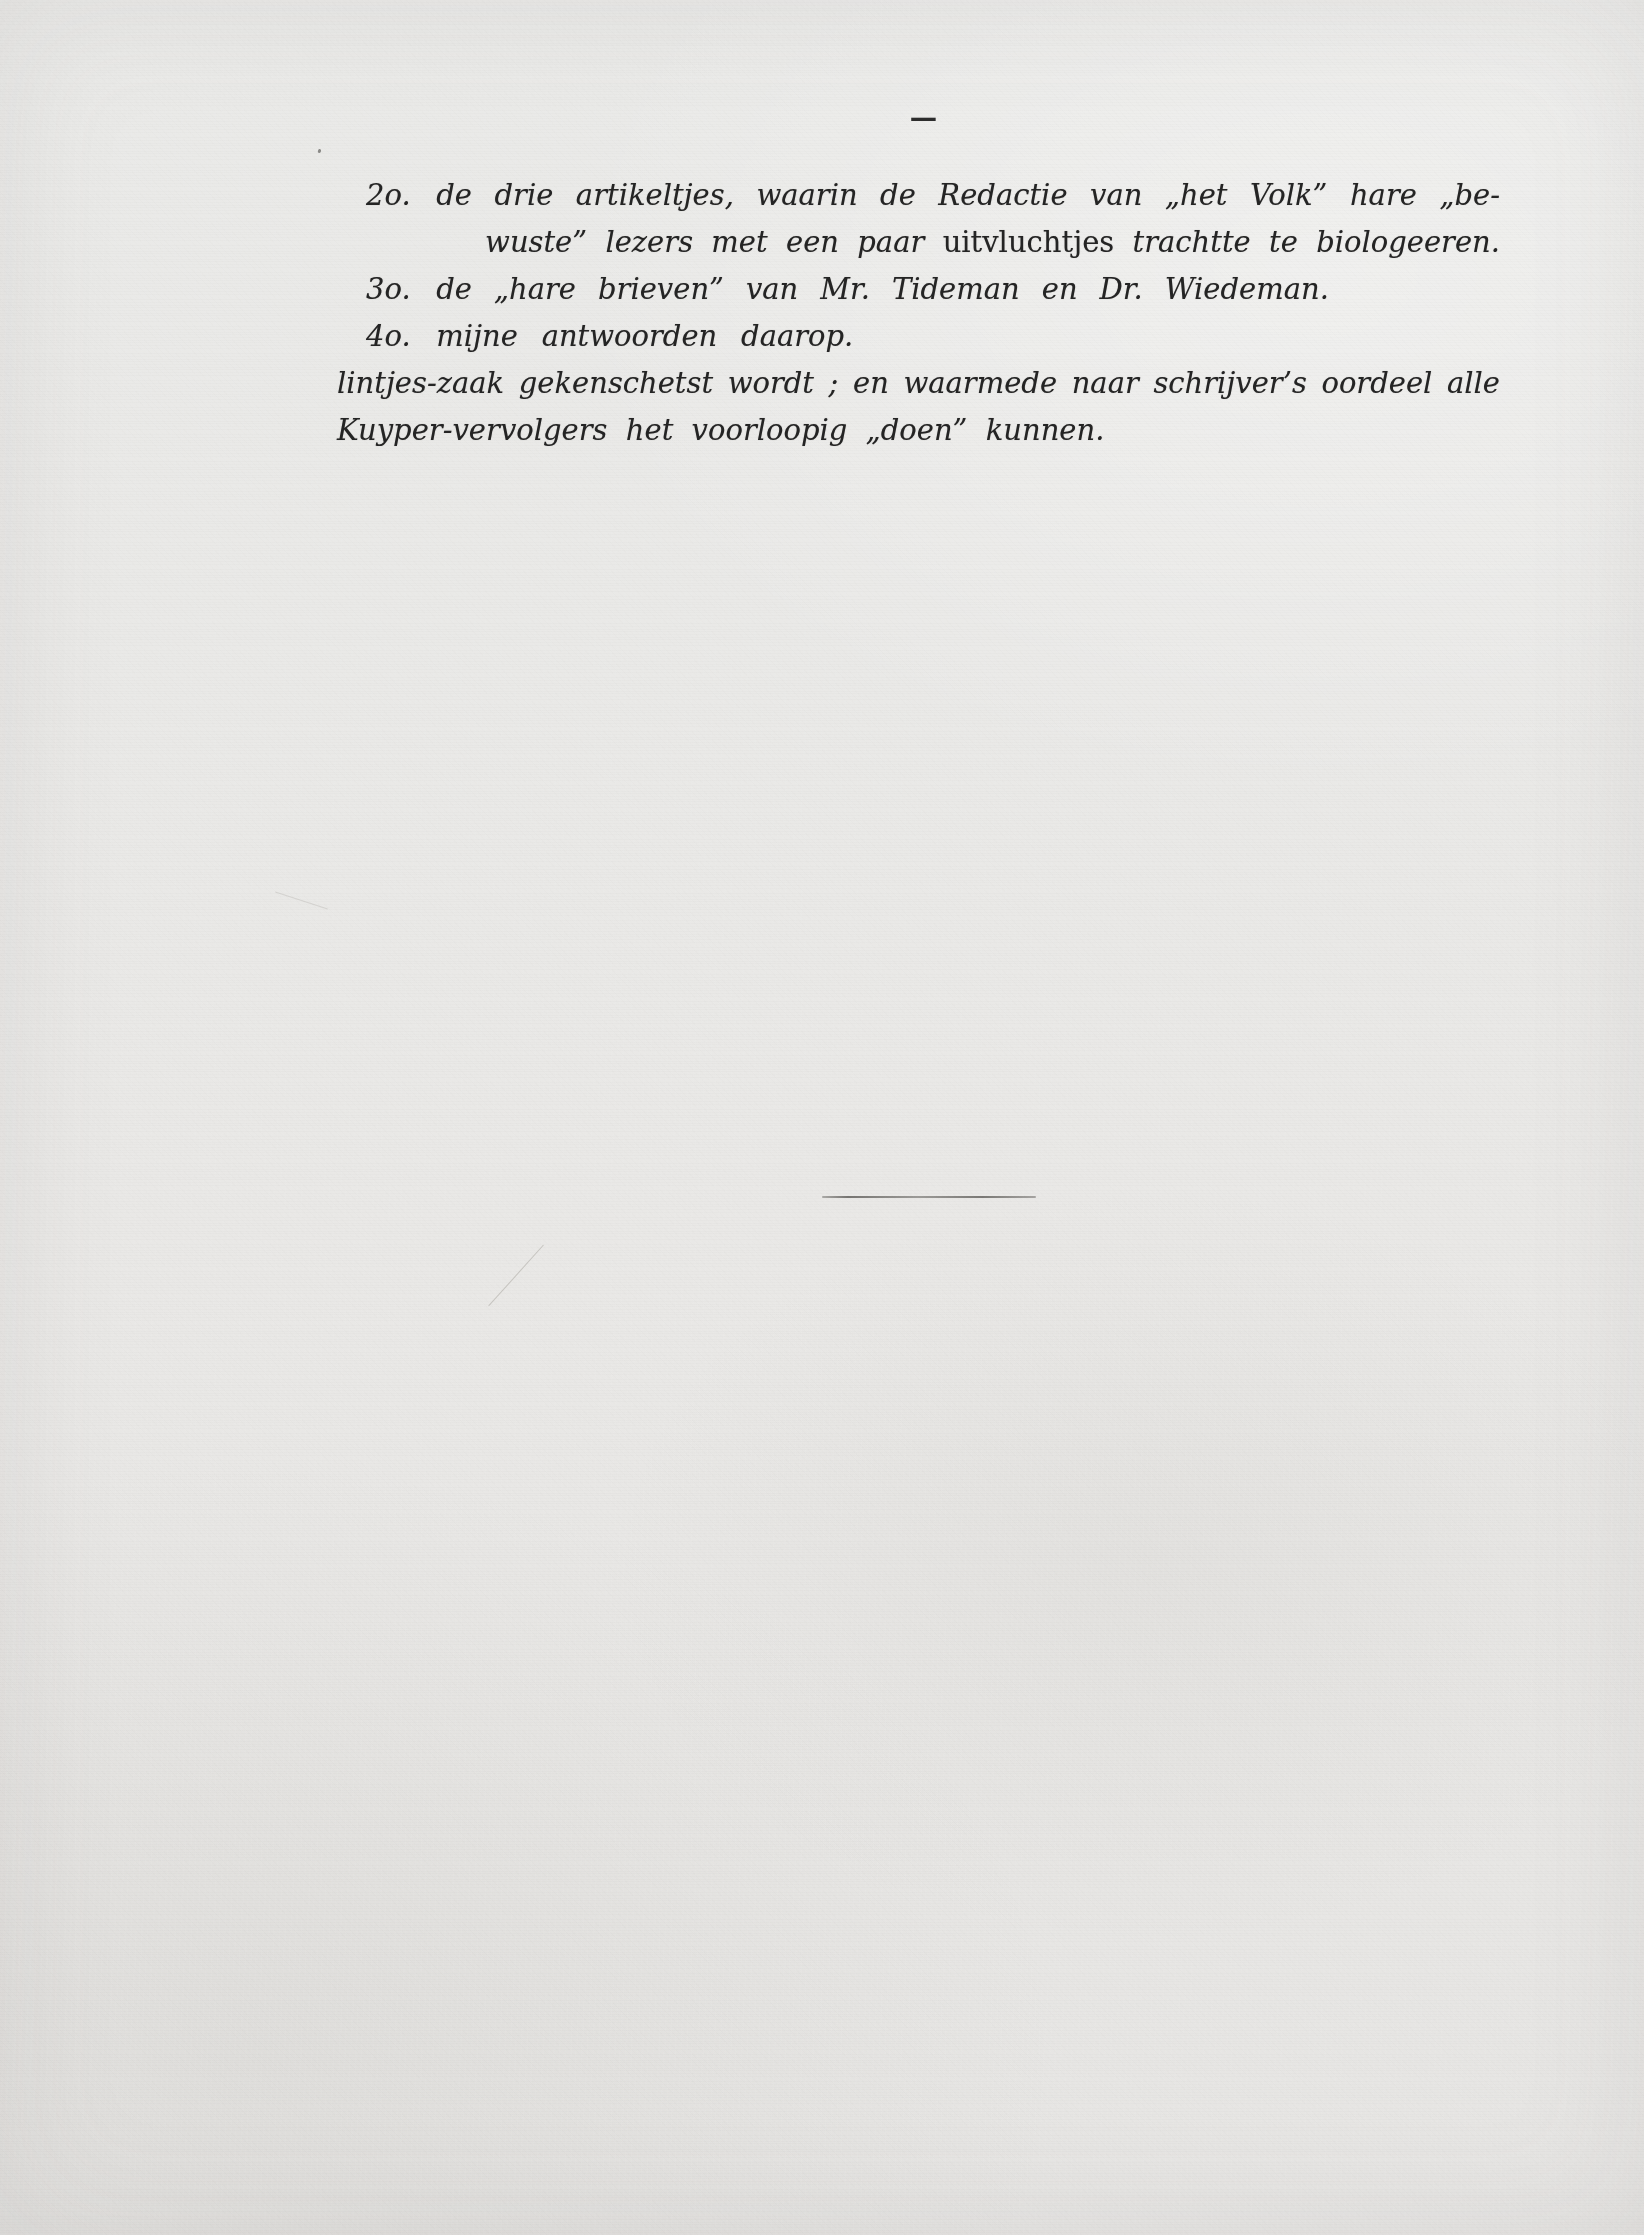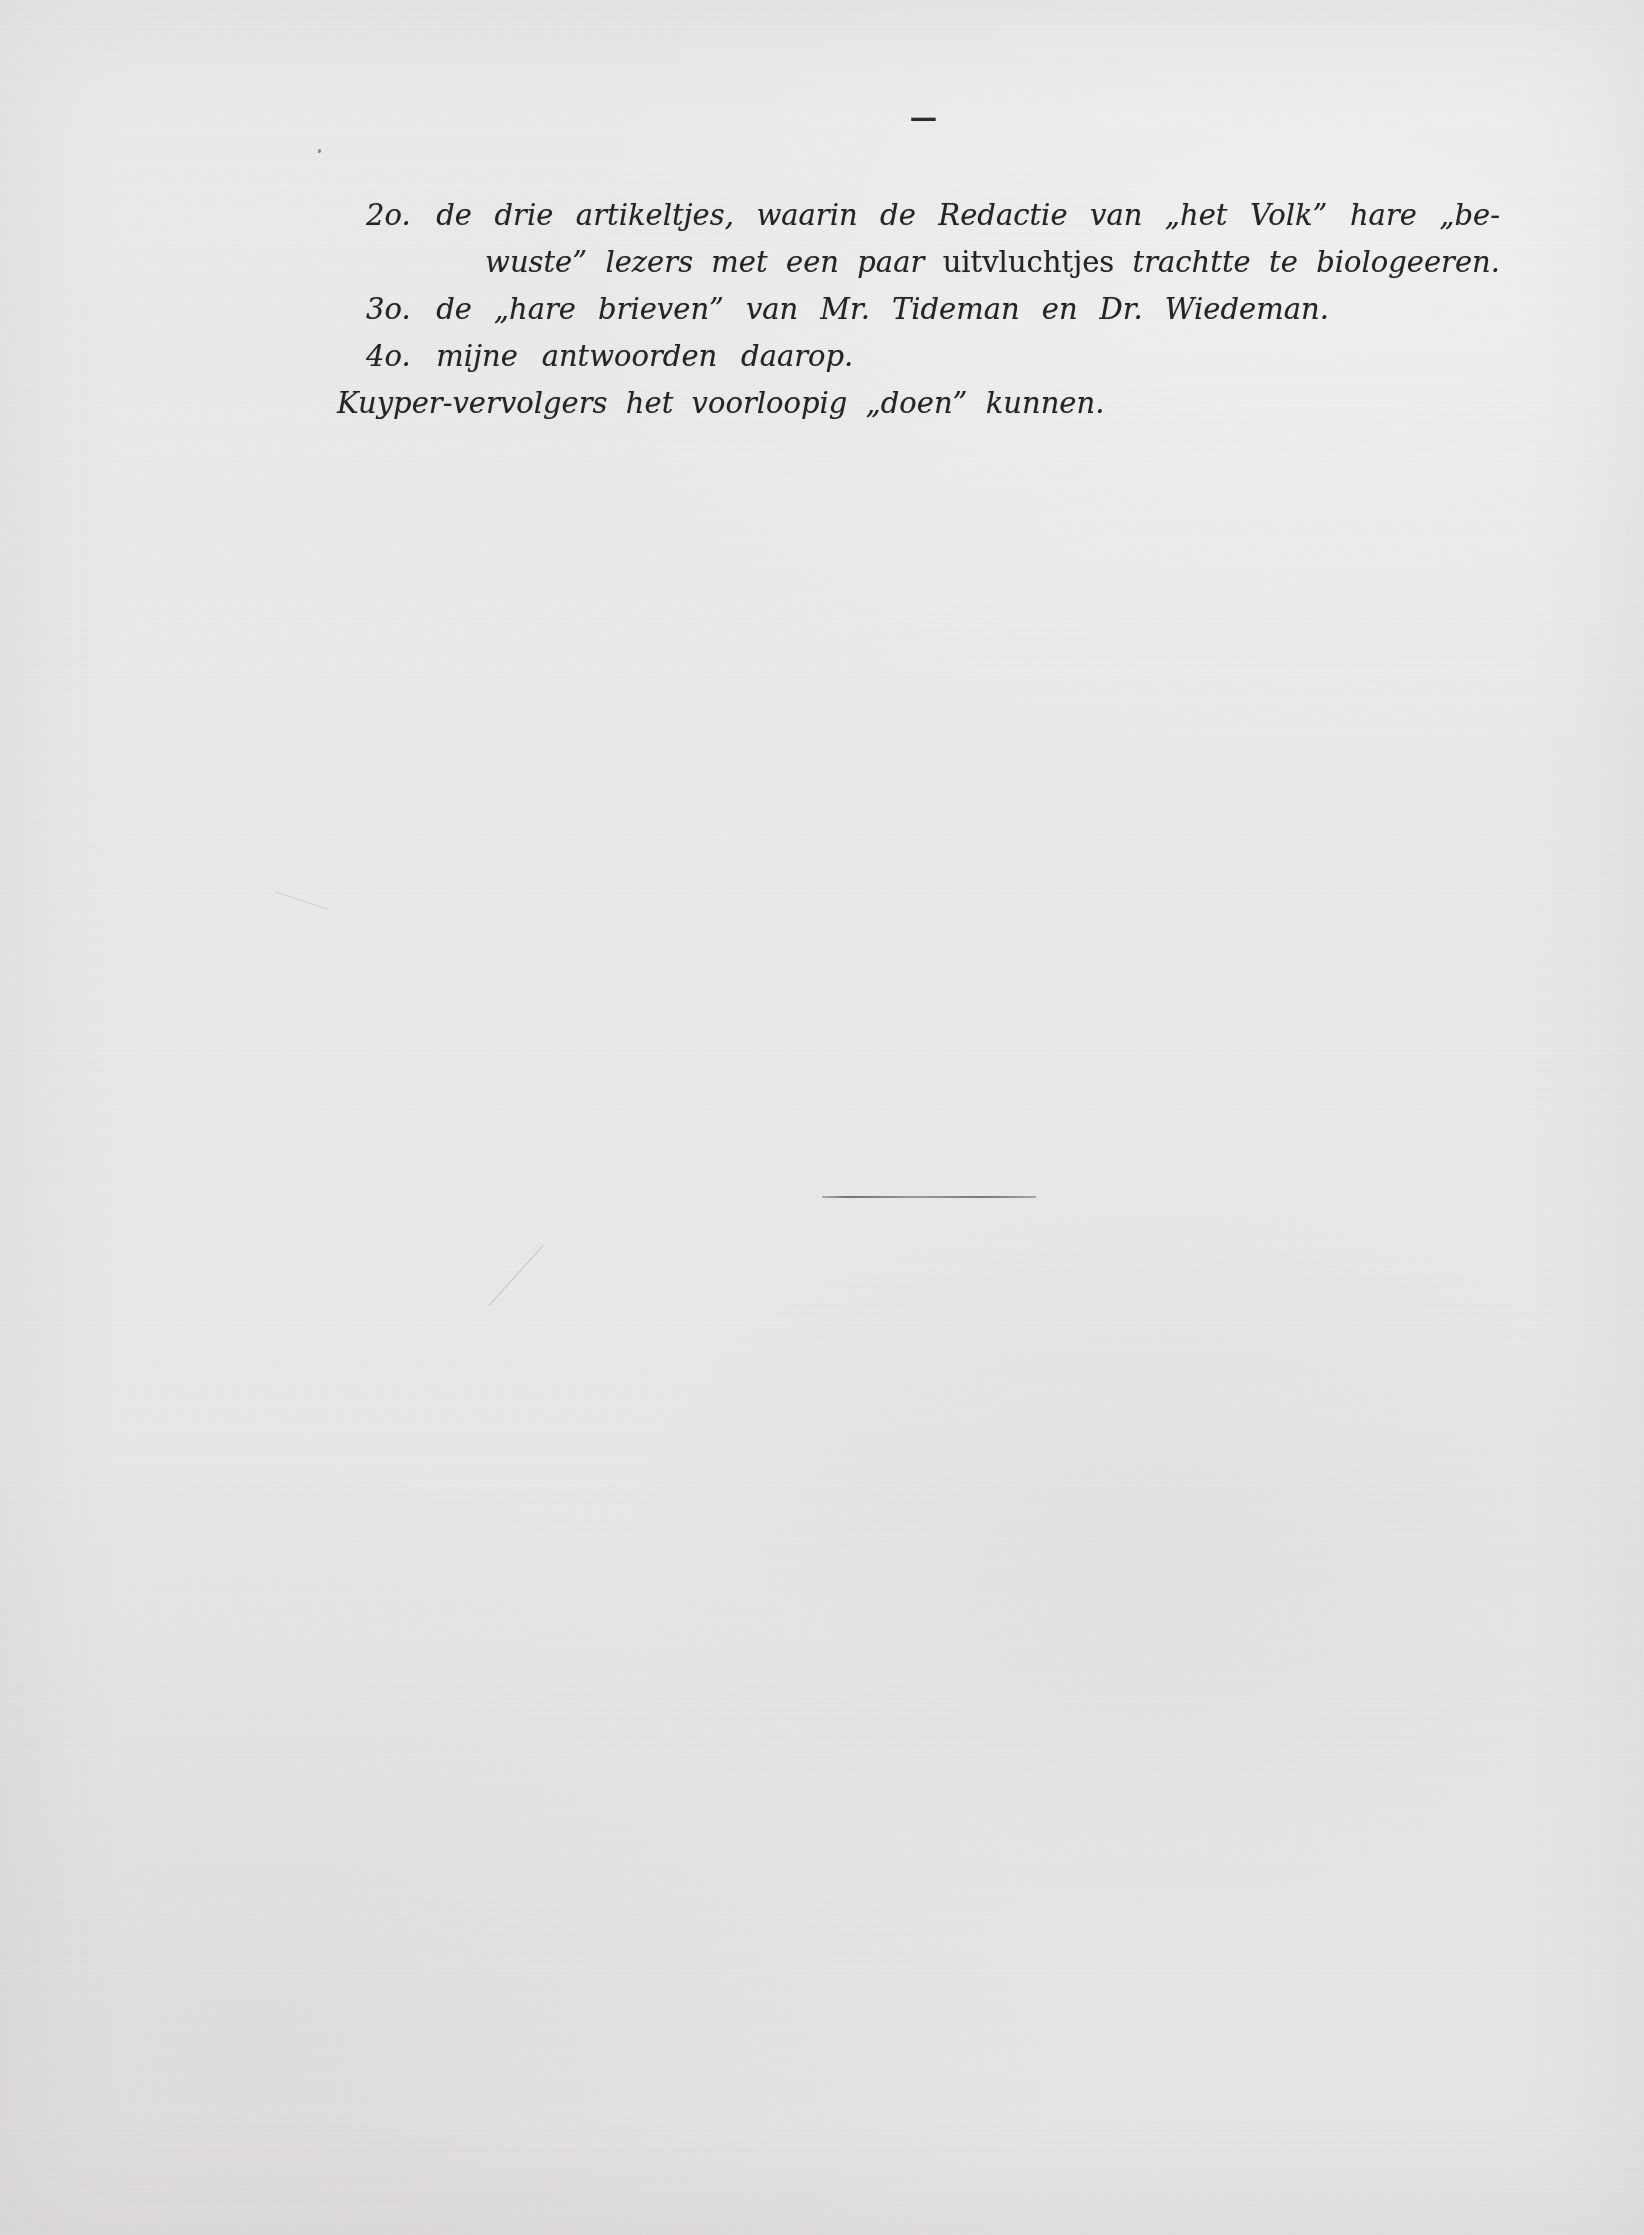--- a/index.html
+++ b/index.html
@@ -44,21 +44,20 @@
   }
   .textblock {
     position: absolute;
     left: 337px;
     top: 172px;
     width: 1163px;
     color: #242424;
     font-size: 29px;
     font-style: italic;
     text-shadow: 0 0 0.9px rgba(45,43,40,0.35);
-    margin-top: 20px;
   }
   .line {
     height: 47px;
     line-height: 47px;
     white-space: normal;
   }
   .indent { padding-left: 29px; }
   .just { text-align: justify; text-align-last: justify; }
   .num { margin-right: 25.6px; }
   .roman { font-style: normal; }
@@ -110,20 +109,21 @@
 
     <div class="line indent just"><span class="num">2o.</span><span>de drie artikeltjes, waarin de Redactie van „het Volk” hare „be-</span></div>
 
     <div class="line l2"><span>wuste” lezers met een paar </span><span class="roman">uitvluchtjes</span><span> trachtte te biologeeren.</span></div>
 
     <div class="line indent l3"><span class="num">3o.</span><span>de „hare brieven” van Mr. Tideman en Dr. Wiedeman.</span></div>
 
     <div class="line indent l4"><span class="num">4o.</span><span>mijne antwoorden daarop.</span></div>
 
 
+    <div class="line just"><span>lintjes-zaak gekenschetst wordt ; en waarmede naar schrijver’s oordeel alle</span></div>
 
     <div class="line l7"><span>Kuyper-vervolgers het voorloopig „doen” kunnen.</span></div>
 
   </div>
 
   <div class="divider-rule"></div>
 </div>
 
 
 </body></html>

